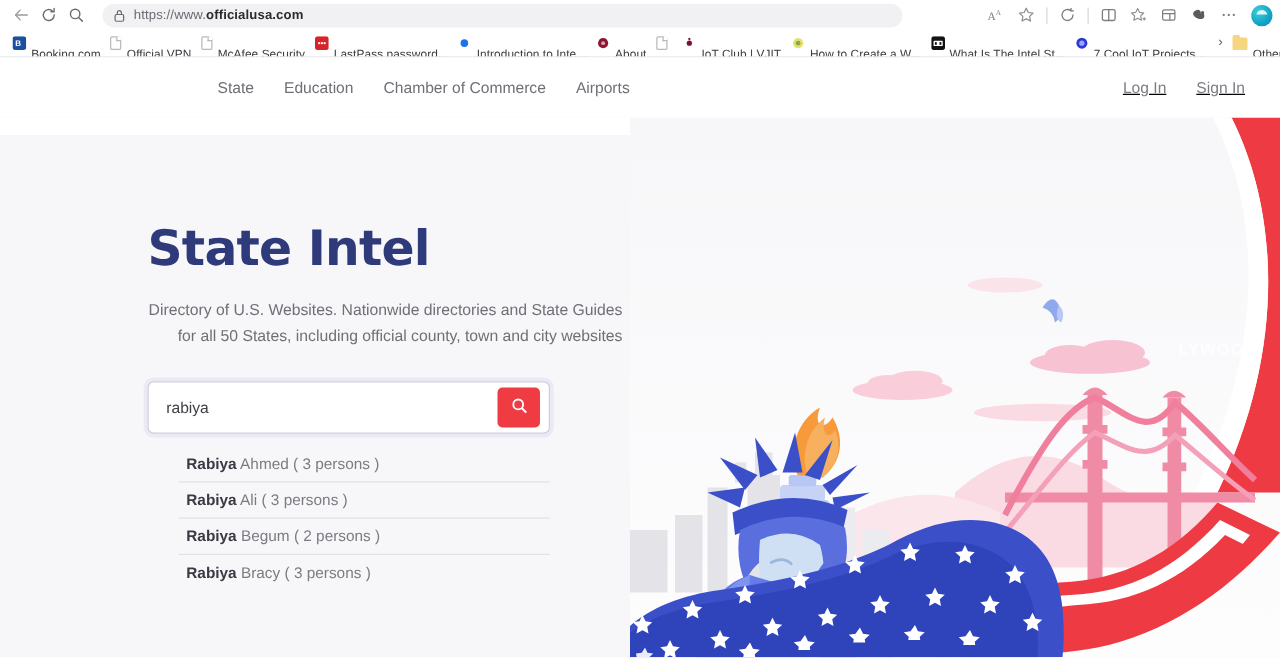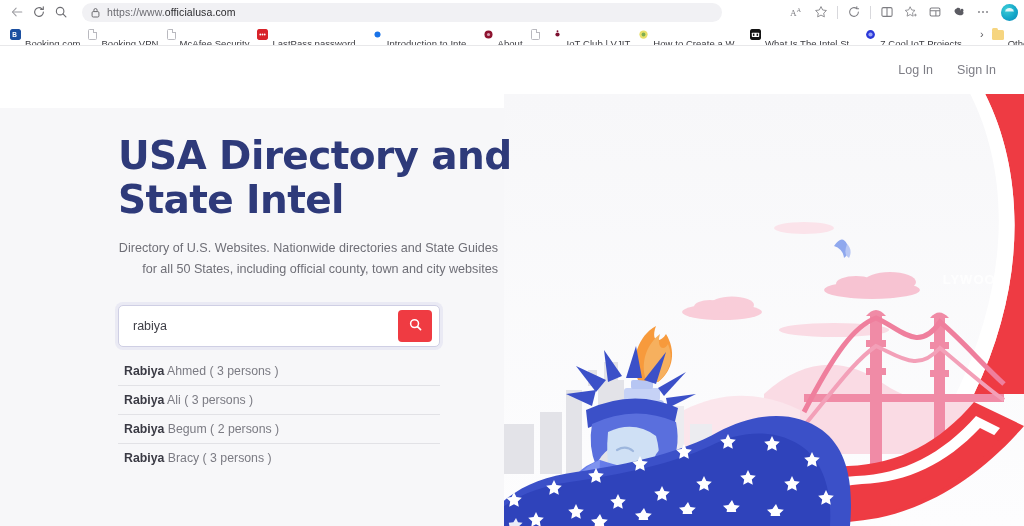--- a/index.html
+++ b/index.html
@@ -39,21 +39,21 @@
     border-radius: 10px;
     display: flex; align-items: center;
     padding: 0 9px;
     max-width: 640px;
   }
   .omnibox .lock { color:#6b6b6b; display:flex; align-items:center; margin-right:7px; }
   .url {
     font-size: 10.5px; color: #6a6a70; white-space: nowrap;
     letter-spacing: .1px;
   }
-  .url b { color: #2b2b2e; font-weight: 400; }
+  .url b { color: #2b2b2e; font-weight: 700; }
 
   .tb-right { display:flex; align-items:center; gap:2px; margin-left:auto; }
   .divider-v { width:1px; height:13px; background:#d8d8dc; margin:0 3px; }
   .avatar-btn {
     width:17px; height:17px; border-radius:50%;
     background: radial-gradient(circle at 35% 32%, #3ecfd8 0%, #14a7c9 55%, #0d86b8 100%);
     margin-left:5px; position:relative; flex:0 0 auto;
   }
   .avatar-btn::after{
     content:""; position:absolute; left:4px; top:4px; width:9px; height:9px;
@@ -109,21 +109,21 @@
   .logo .o-glyph {
     display:inline-block; width:15px; height:15px; margin-right:0px;
     position:relative; top:2px;
   }
   .logo .part1 { color:#2e3a6e; }
   .logo .part2 { color:#e8566f; }
 
   .nav { display:flex; align-items:center; gap:24px; margin-left:56px; }
   .nav a { font-size:12.5px; color:#6f6f77; text-decoration:none; white-space:nowrap; }
 
-  .auth { margin-left:auto; display:flex; align-items:center; gap:24px; }
+  .auth { margin-left:auto; display:flex; align-items:center; gap:24px;text-decoration:underline; }
   .auth a { font-size:12.5px; color:#7d7d85; text-decoration:none; }
 
   
   .hero {
     position:relative;
     height: 432px;
     background:#f7f7f9;
     overflow:hidden;
   }
   .hero-white-top {
@@ -179,20 +179,21 @@
     margin-top: 10px;
     width: 322px;
     background: transparent;
   }
   .suggest-item {
     padding: 7px 4px 7px 6px;
     font-size:12.3px; color:#7b7b83;
     border-bottom:1px solid #e2e2e6;
     cursor:pointer;
     white-space:nowrap;
+    margin-left:25px;
   }
   .suggest-item:last-child { border-bottom:none; }
   .suggest-item b { color:#3a3a44; font-weight:700; }
 
   
   .illus { position:absolute; right:0; top:0; width:520px; height:432px; z-index:2; }
   .illus svg { display:block; width:100%; height:100%; }
   .wm {
     position:absolute; right:18px; top:178px; z-index:3;
     color:#ffffff; opacity:.85; font-size:13px; font-weight:700;
@@ -295,21 +296,21 @@
     <div class="bm">
       <svg class="favicon" viewBox="0 0 12 12">
           <rect width="12" height="12" rx="2" fill="#1b4fa0"></rect>
           <text x="2.4" y="8.8" font-family="Liberation Sans, sans-serif" font-size="7" font-weight="700" fill="#fff">B</text>
         </svg>
       <span class="bm-label">Booking.com</span>
     </div>
 
     <div class="bm">
       <span class="fav-doc"></span>
-      <span class="bm-label">Booking VPN</span>
+      <span class="bm-label">Official VPN</span>
     </div>
 
     <div class="bm">
       <span class="fav-doc"></span>
       <span class="bm-label">McAfee Security</span>
     </div>
 
     <div class="bm">
       <svg class="favicon" viewBox="0 0 12 12">
           <rect width="12" height="12" rx="1.6" fill="#d8232a"></rect>
@@ -380,20 +381,26 @@
         <span class="folder-ico"></span>
         <span class="bm-label">Other favorites</span>
       </div>
     </div>
   </div>
 
   <div class="page">
 
     <div class="site-header">
 
+      <div class="nav">
+        <a href="#">State</a>
+        <a href="#">Education</a>
+        <a href="#">Chamber of Commerce</a>
+        <a href="#">Airports</a>
+      </div>
 
       <div class="auth">
         <a href="#">Log In</a>
         <a href="#">Sign In</a>
       </div>
     </div>
 
     <div class="hero">
       <div class="hero-white-top"></div>
 
@@ -548,21 +555,21 @@
                 </g>
               </g>
             </g>
           </g>
         </svg>
         <div class="wm">LYWOOD</div>
       </div>
 
       <div class="hero-inner">
         <h1 class="hero-title">
-          <span>USA Directory and</span><br>
+          <br>
           <span>State Intel</span>
         </h1>
 
         <p class="hero-sub">
           <span>Directory of U.S. Websites. Nationwide directories and State Guides</span>
           <span>for all 50 States, including official county, town and city websites</span>
         </p>
 
         <div class="search-wrap">
           <div class="search-box">

